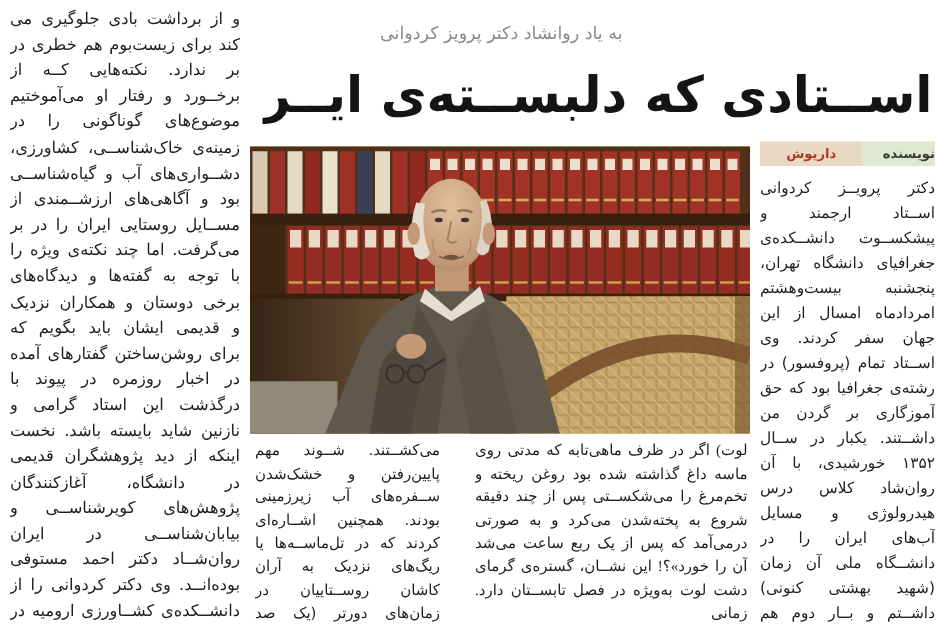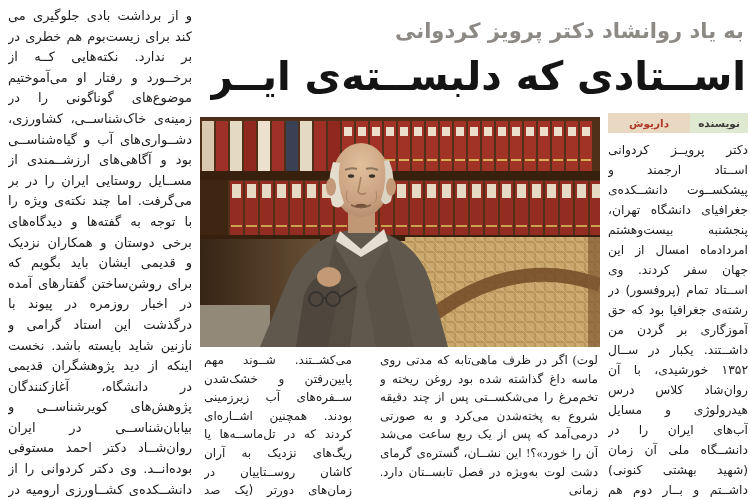--- a/index.html
+++ b/index.html
@@ -12,37 +12,37 @@
     --byline-label-color:#3c3a36;
     --page-bg:#ffffff;
   }
   *{margin:0;padding:0;box-sizing:border-box;}
   html,body{width:750px;height:500px;overflow:hidden;background:var(--page-bg);}
   body{font-family:"DejaVu Sans",sans-serif;color:var(--body-color);}
   .page{position:absolute;top:0;left:0;width:750px;height:500px;background:var(--page-bg);}
 
   .kicker{
     position:absolute;top:19px;right:6px;width:440px;height:26px;
-    font-size:21px;font-weight:bold;color:var(--kicker-color);
-    text-align:right;direction:rtl;white-space:nowrap;overflow:hidden;
+    font-size:14px;font-weight:normal;color:var(--kicker-color);
+    text-align:left;direction:rtl;white-space:nowrap;overflow:hidden;
     letter-spacing:.5px;
   }
   .headline{
     position:absolute;top:46px;right:4px;width:536px;height:62px;
     font-size:40px;line-height:60px;font-weight:bold;color:var(--headline-color);
     text-align:left;direction:rtl;white-space:nowrap;overflow:hidden;
   }
   .byline{
     position:absolute;top:113px;left:608px;width:140px;height:20px;
     display:flex;flex-direction:row;direction:rtl;font-size:10.5px;line-height:20px;
     overflow:hidden;
   }
   .byline .label{
     background:var(--byline-label-bg);color:var(--byline-label-color);
-    width:58px;text-align:center;padding-left:0;font-weight:bold;
+    width:58px;text-align:right;padding-left:0;font-weight:bold;
   }
   .byline .name{
     background:var(--byline-name-bg);color:var(--byline-name-color);
     flex:1;text-align:center;font-weight:bold;
   }
 
   .col{
     position:absolute;direction:rtl;text-align:justify;text-align-last:right;
     overflow:hidden;color:var(--body-color);word-spacing:1px;
   }

